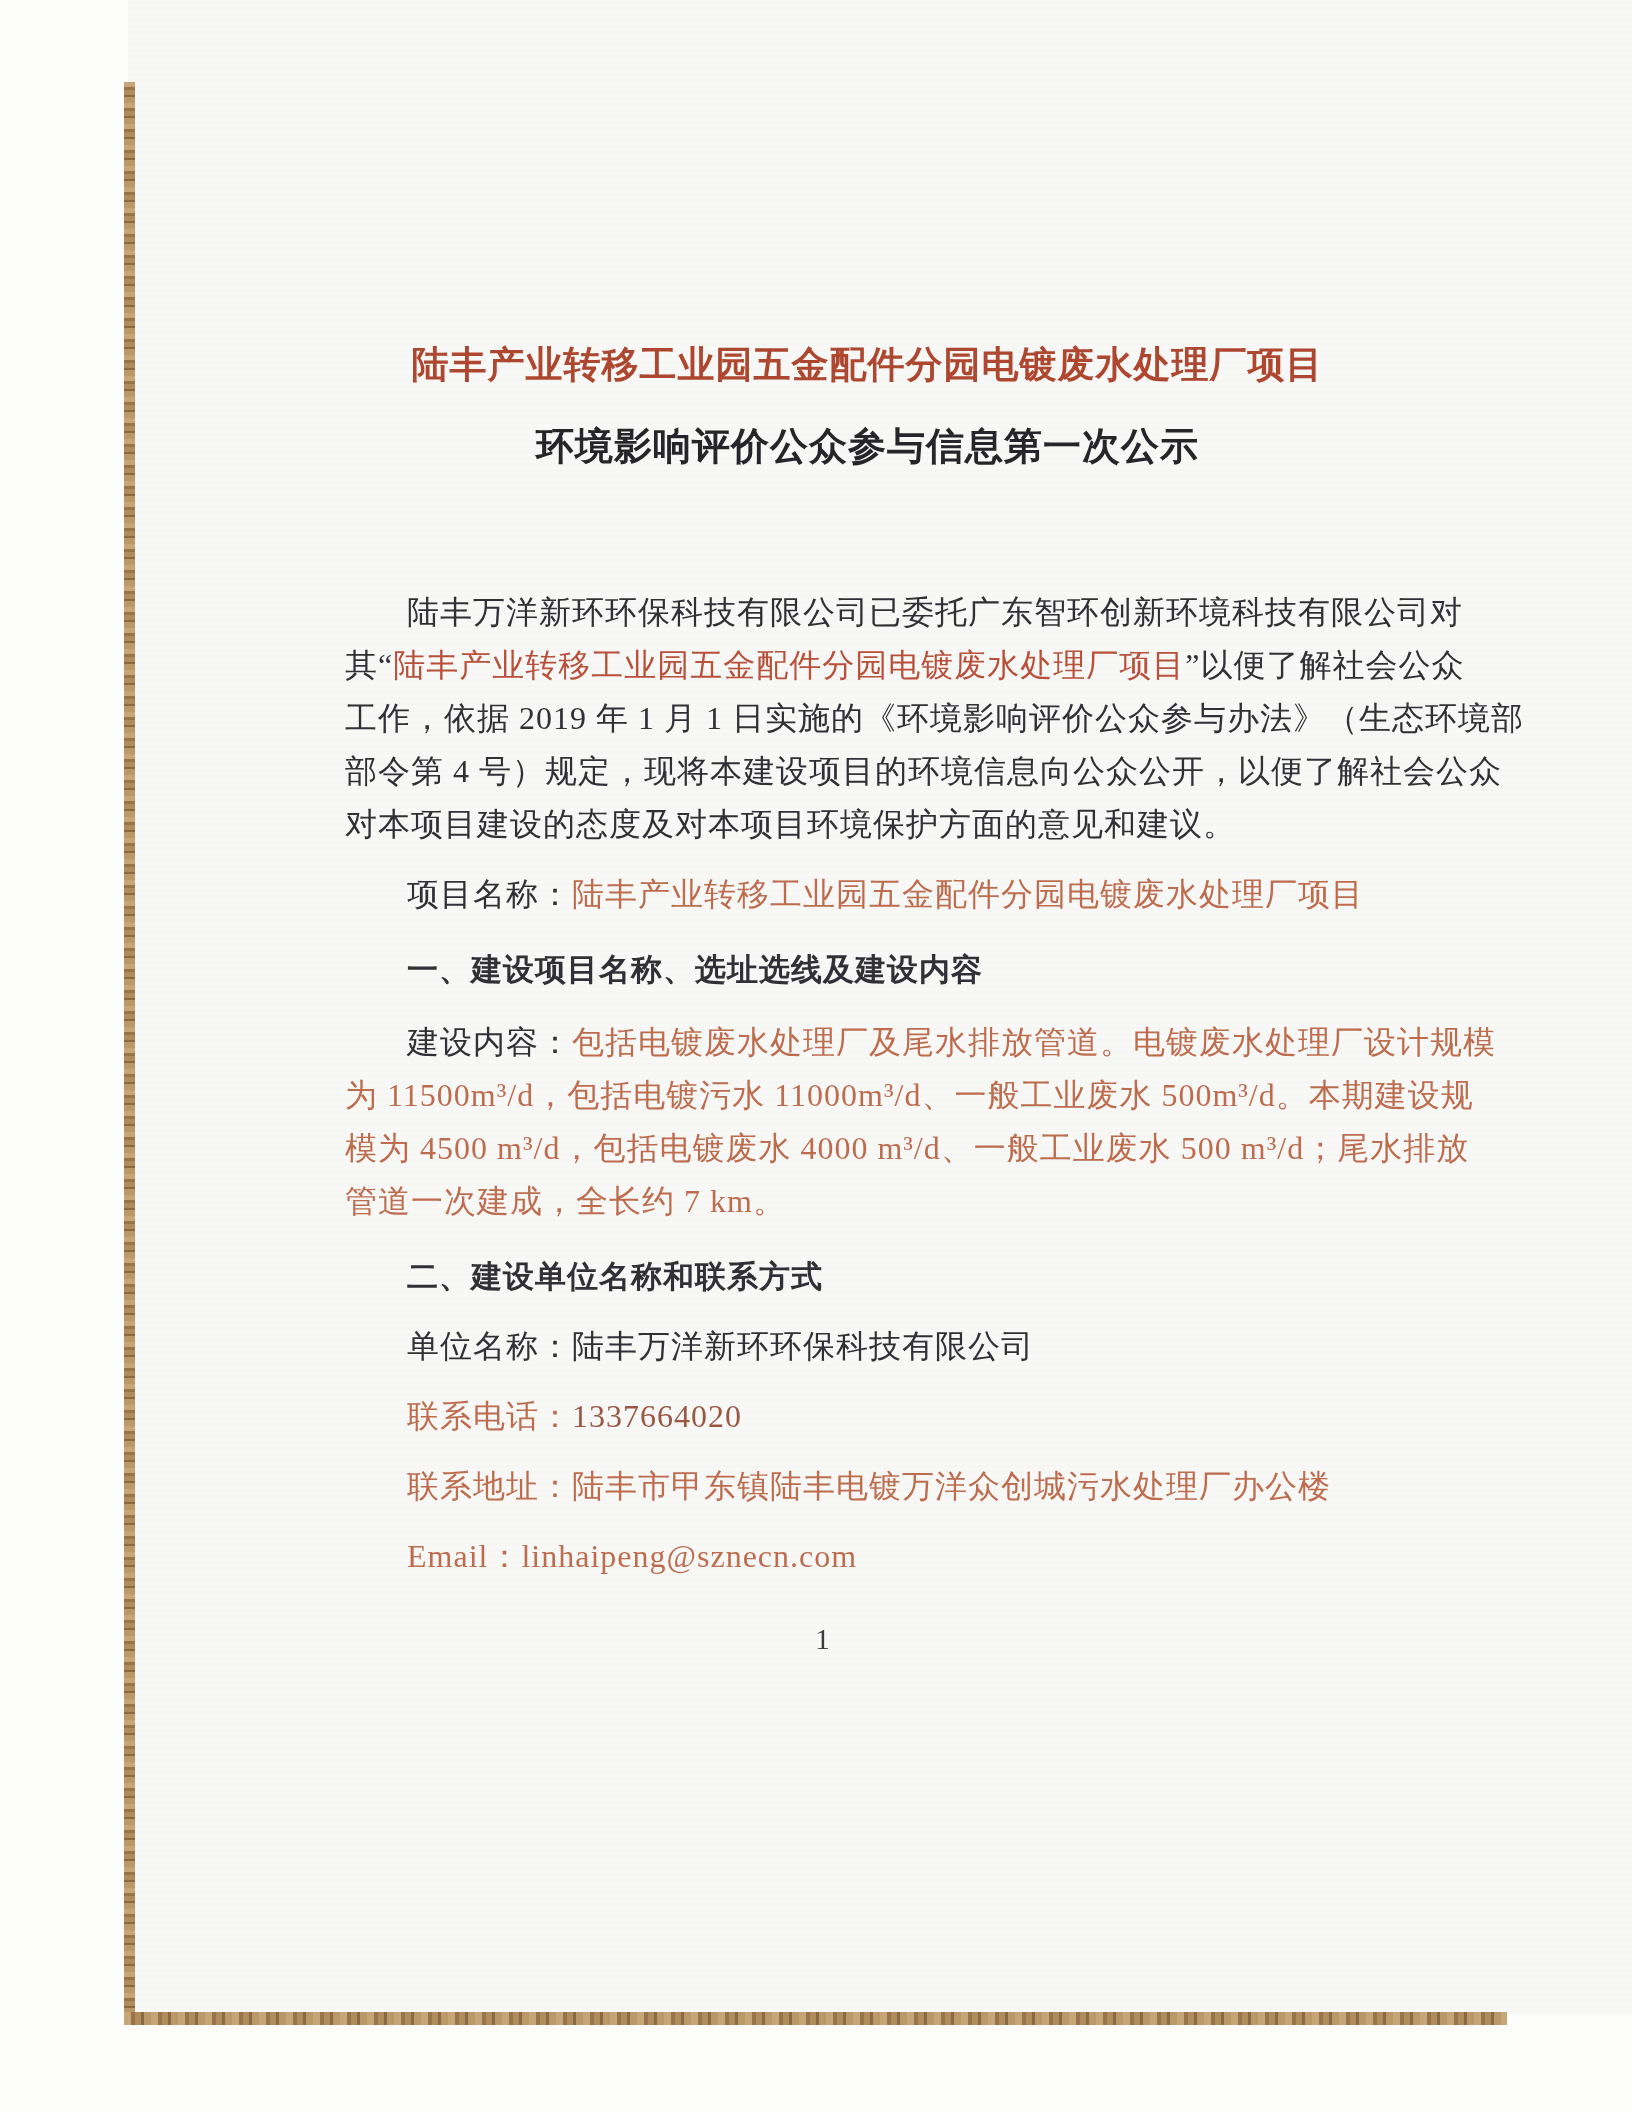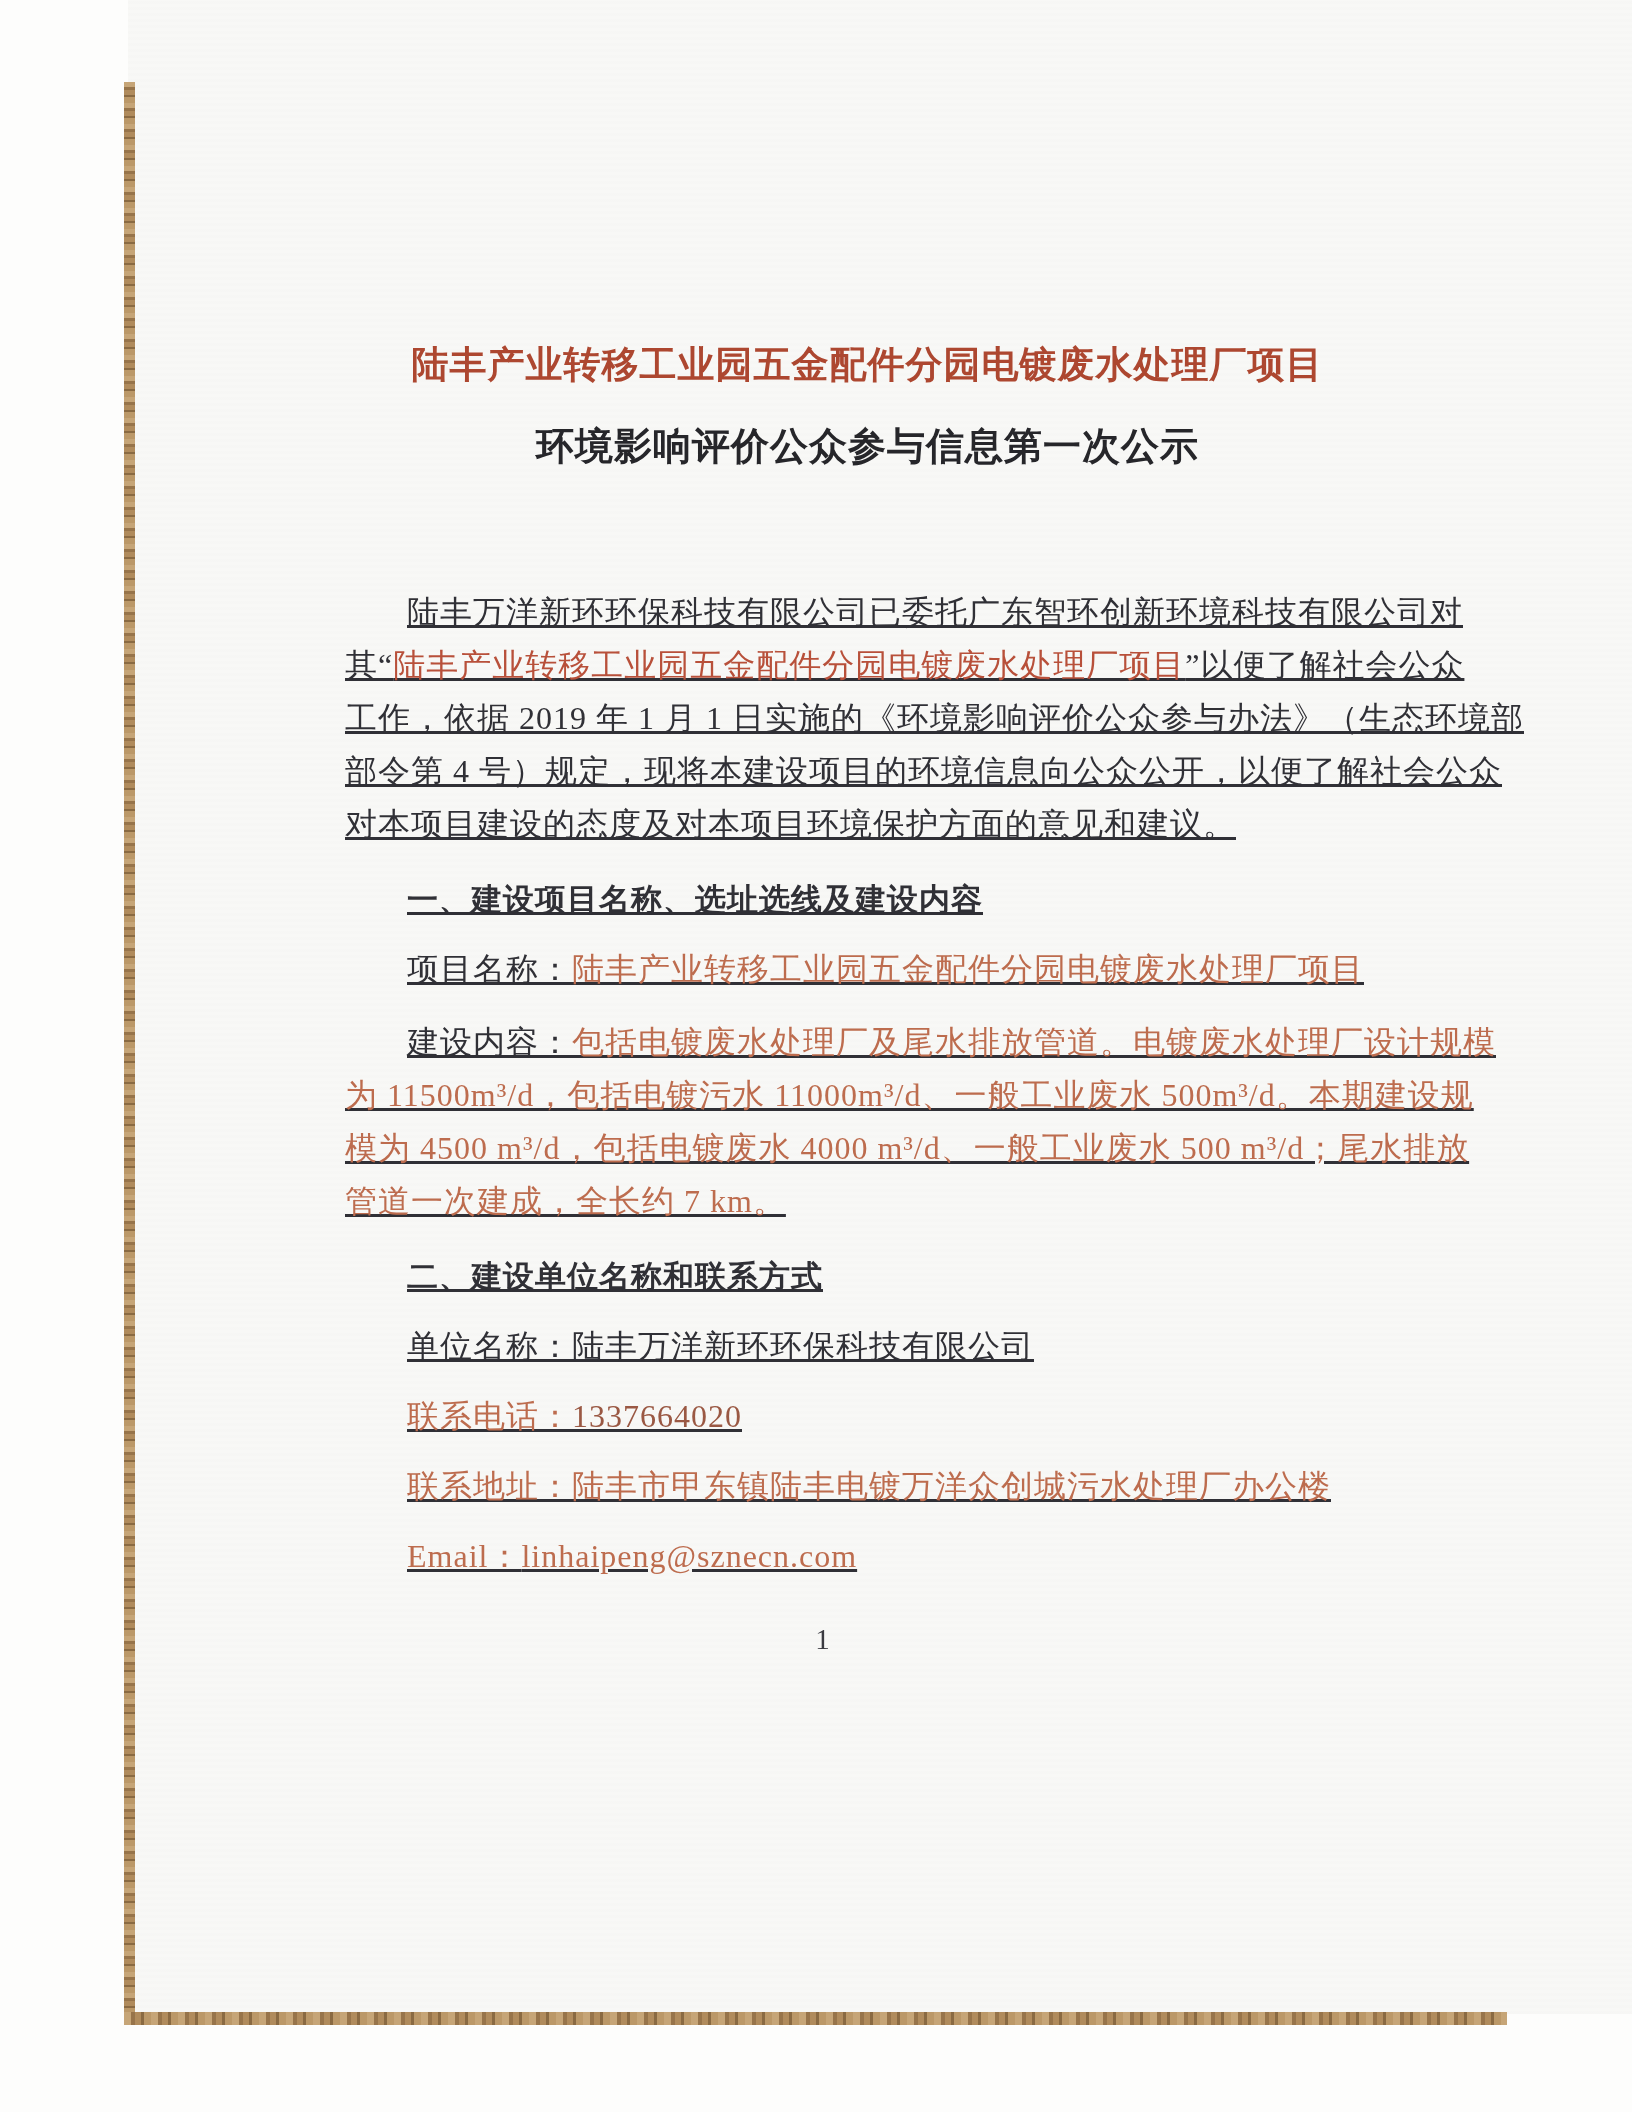--- a/index.html
+++ b/index.html
@@ -78,21 +78,20 @@
   .doc {
     margin-top: 112px;
     font-size: 32px;
     letter-spacing: 1px;
     color: var(--ink, #303036);
   }
   .line {
     line-height: 53px;
     height: 53px;
     white-space: nowrap;
-    text-decoration: underline;
   }
   .line.indent { text-indent: 62px; }
   .blk.paragraph { margin-top: 20px; }
   .blk.heading   { margin-top: 22px; }
   .blk.item      { margin-top: 17px; }
   .doc > .blk:first-child { margin-top: 0; }
   .heading .seg {
     font-family: "Liberation Sans", "DejaVu Sans", sans-serif;
     font-weight: 700;
     font-size: 31px;
@@ -122,25 +121,25 @@
     <div class="title">陆丰产业转移工业园五金配件分园电镀废水处理厂项目</div>
     <div class="subtitle">环境影响评价公众参与信息第一次公示</div>
     <div class="doc">
         <div class="blk paragraph">
           <div class="line indent"><span class="seg ink">陆丰万洋新环环保科技有限公司已委托广东智环创新环境科技有限公司对</span></div>
           <div class="line"><span class="seg ink">其“</span><span class="seg brick">陆丰产业转移工业园五金配件分园电镀废水处理厂项目</span><span class="seg ink">”以便了解社会公众</span></div>
           <div class="line"><span class="seg ink">工作，依据 2019 年 1 月 1 日实施的《环境影响评价公众参与办法》（生态环境部</span></div>
           <div class="line"><span class="seg ink">部令第 4 号）规定，现将本建设项目的环境信息向公众公开，以便了解社会公众</span></div>
           <div class="line"><span class="seg ink">对本项目建设的态度及对本项目环境保护方面的意见和建议。</span></div>
         </div>
+        <div class="blk item">
+          <div class="line indent"><span class="seg ink">项目名称：</span><span class="seg red">陆丰产业转移工业园五金配件分园电镀废水处理厂项目</span></div>
+        </div>
         <div class="blk heading">
           <div class="line indent"><span class="seg ink">一、建设项目名称、选址选线及建设内容</span></div>
-        </div>
-        <div class="blk item">
-          <div class="line indent"><span class="seg ink">项目名称：</span><span class="seg red">陆丰产业转移工业园五金配件分园电镀废水处理厂项目</span></div>
         </div>
         <div class="blk paragraph">
           <div class="line indent"><span class="seg ink">建设内容：</span><span class="seg red">包括电镀废水处理厂及尾水排放管道。电镀废水处理厂设计规模</span></div>
           <div class="line"><span class="seg red">为 11500m³/d，包括电镀污水 11000m³/d、一般工业废水 500m³/d。本期建设规</span></div>
           <div class="line"><span class="seg red">模为 4500 m³/d，包括电镀废水 4000 m³/d、一般工业废水 500 m³/d；尾水排放</span></div>
           <div class="line"><span class="seg red">管道一次建成，全长约 7 km。</span></div>
         </div>
         <div class="blk heading">
           <div class="line indent"><span class="seg ink">二、建设单位名称和联系方式</span></div>
         </div>

